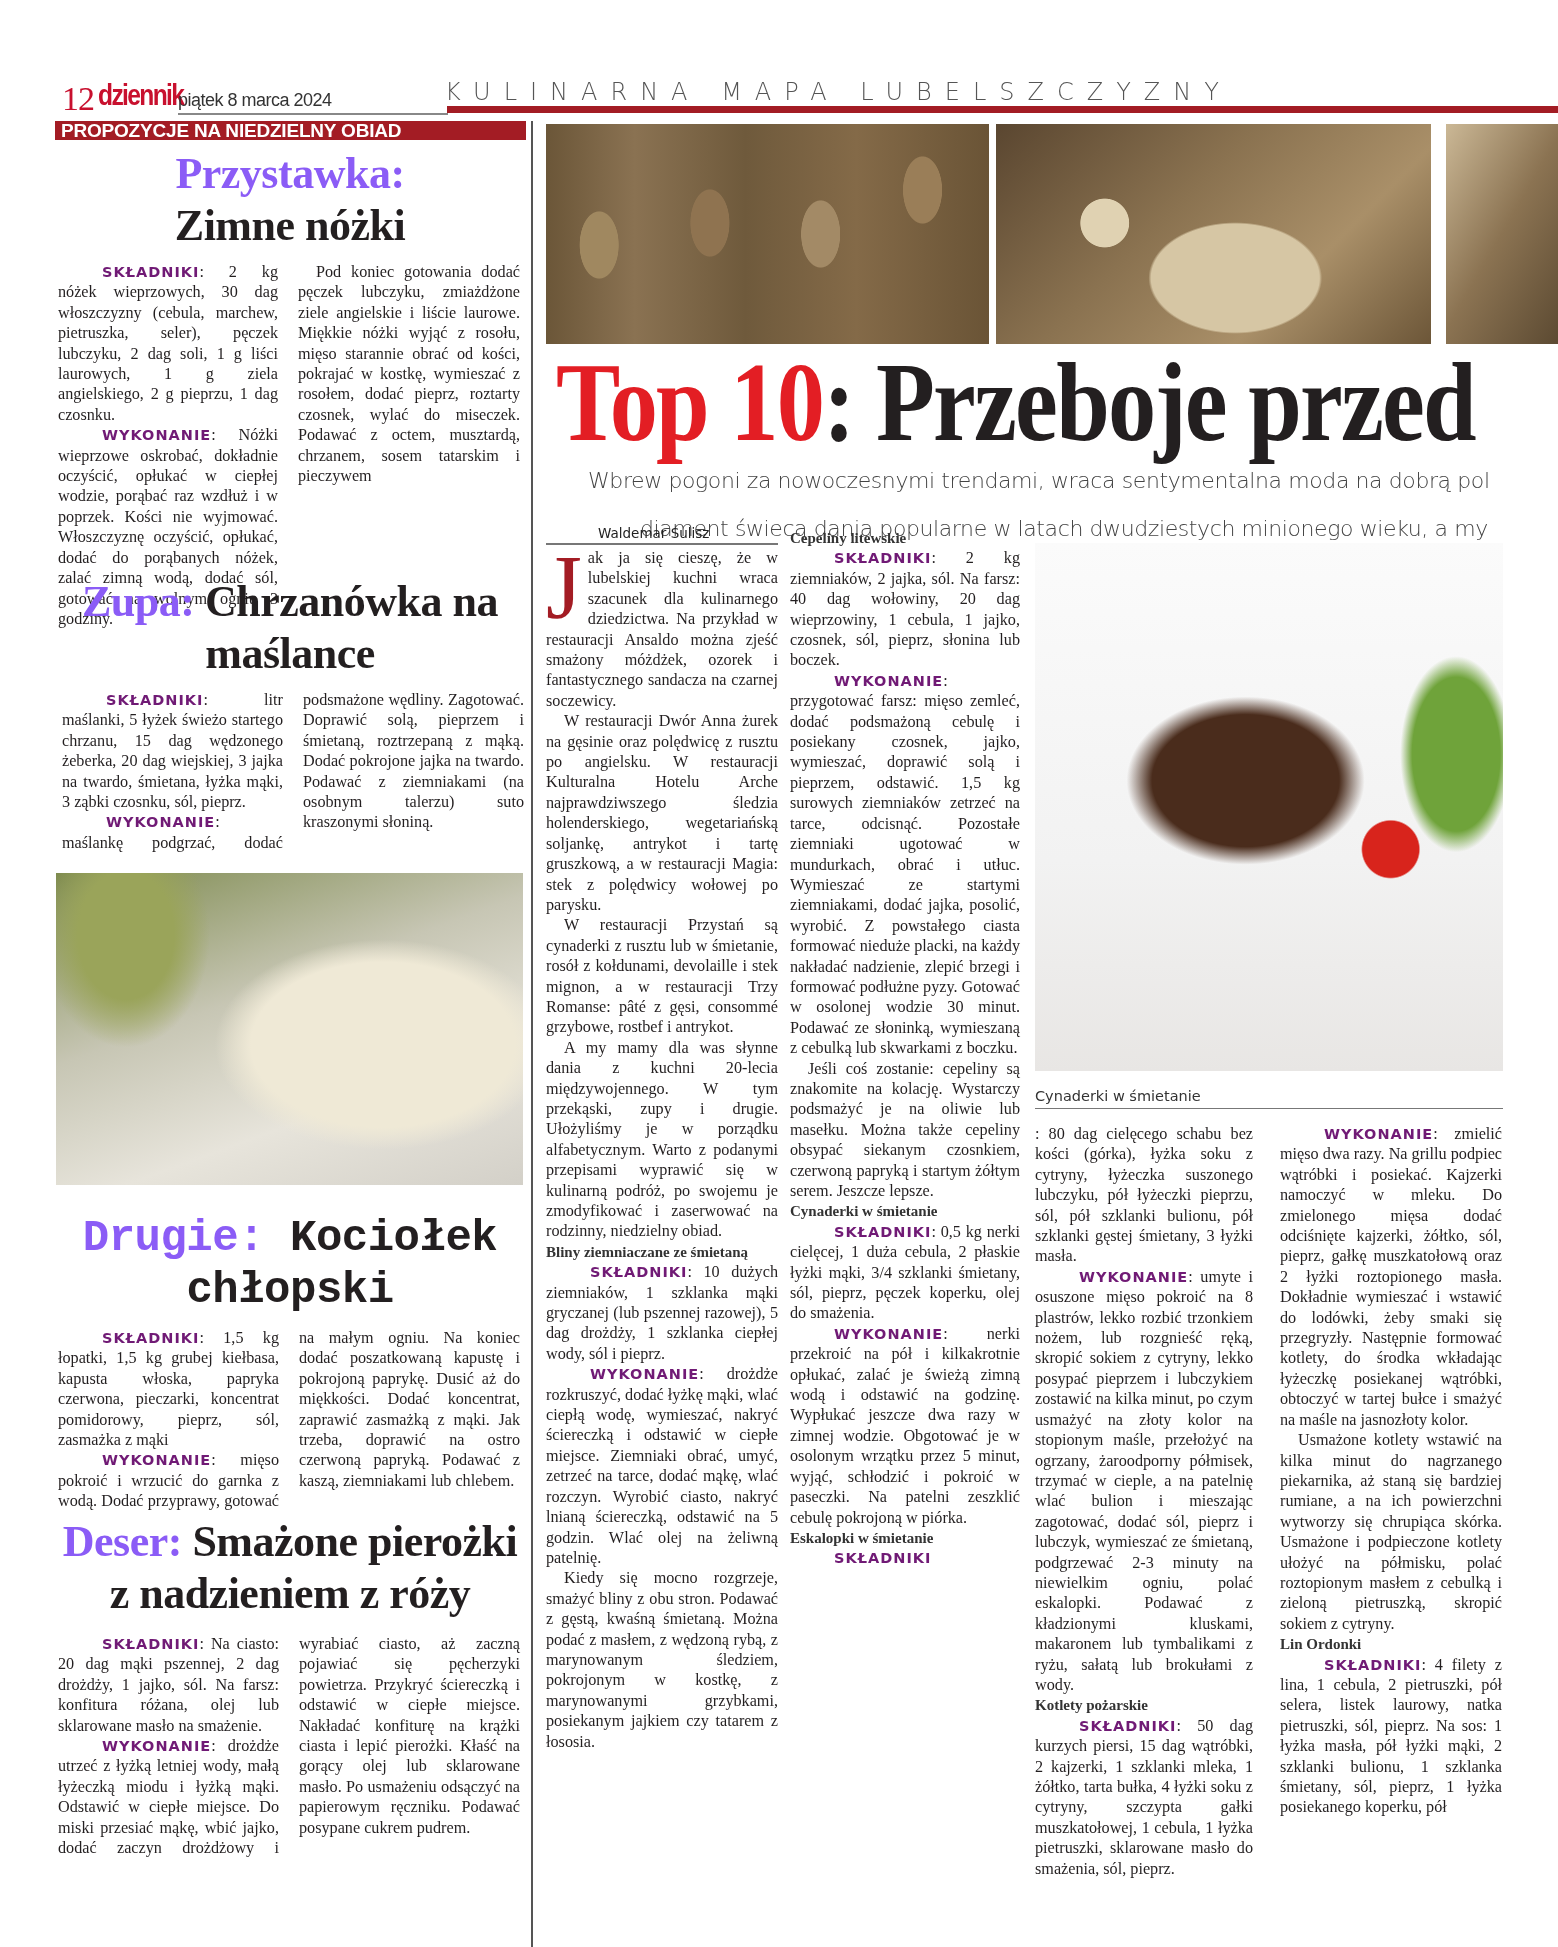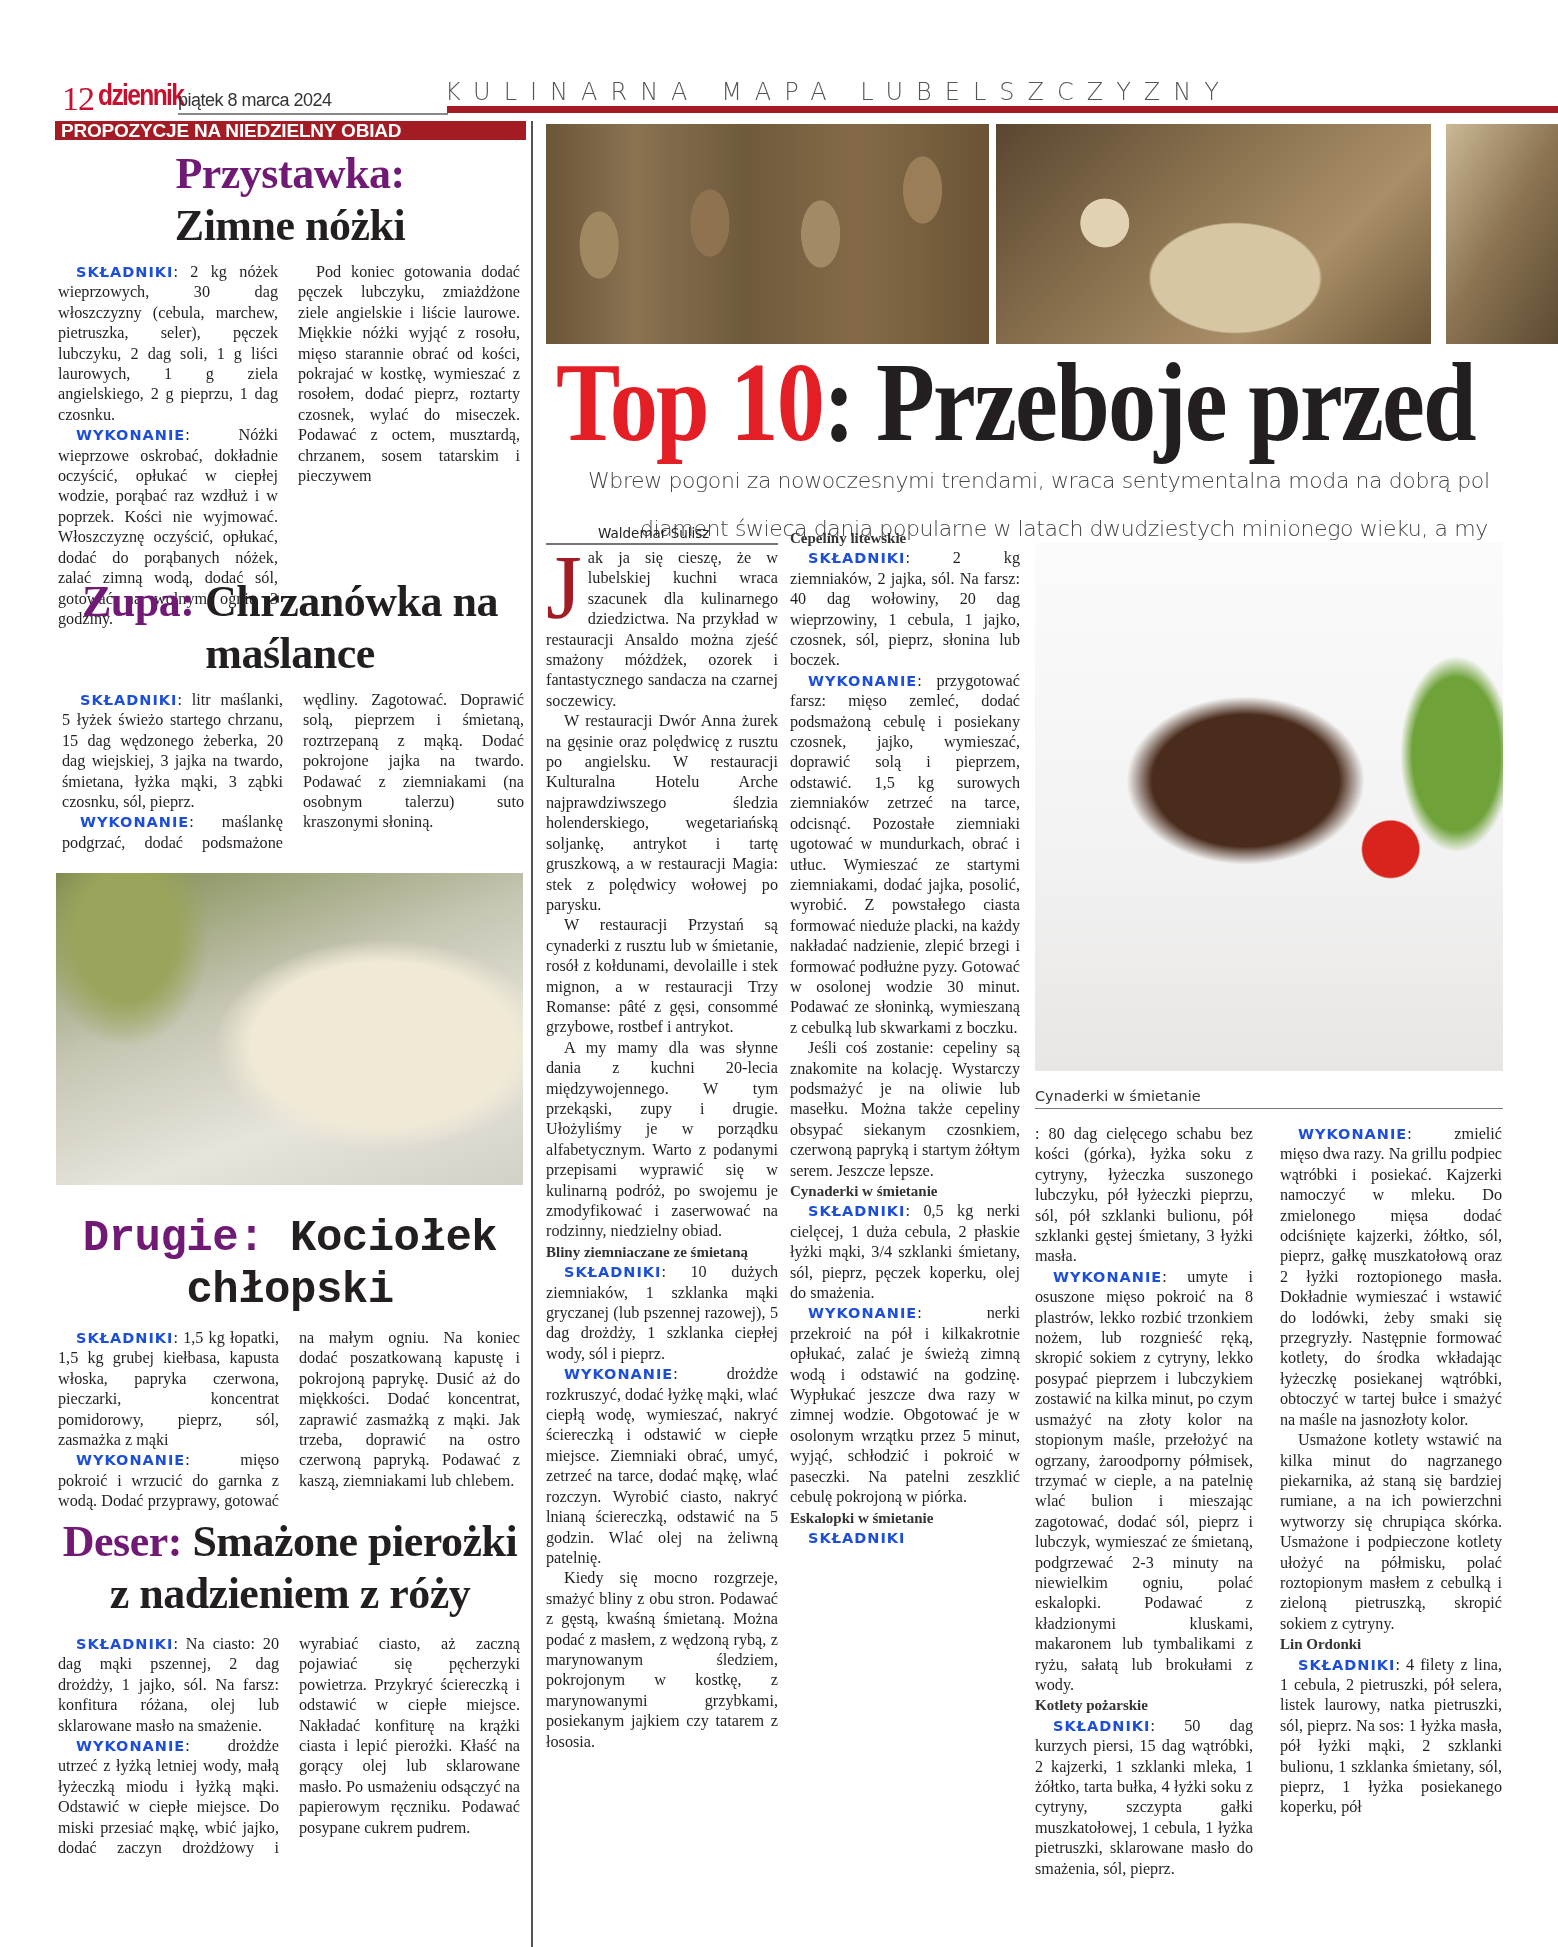--- a/index.html
+++ b/index.html
@@ -9,25 +9,25 @@
   .pagenum { left:62px; top:80px; font-size:34px; color:#c8102e; font-family:"Liberation Serif", serif; letter-spacing:-1px; }
   .logo { left:98px; top:78px; font-size:30px; font-weight:bold; color:#c8102e; font-family:"Liberation Sans", sans-serif; letter-spacing:-2px; transform:scaleX(0.82); transform-origin:left; }
   .date { left:178px; top:90px; font-size:18px; font-family:"Liberation Sans", sans-serif; color:#333; letter-spacing:-0.5px; }
   .rule-gray { left:178px; top:113px; width:270px; height:2px; background:#888; }
   .section-title { left:445px; top:78px; font-size:24px; letter-spacing:13px; color:#555; font-family:"DejaVu Sans", sans-serif; font-weight:200; }
   .rule-red { left:447px; top:106px; width:1111px; height:7px; background:#a31c24; }
   .band { left:55px; top:121px; width:465px; height:19px; background:#a31c24; color:#fff; font-family:"Liberation Sans", sans-serif; font-weight:bold; font-size:19px; line-height:19px; padding-left:6px; letter-spacing:-0.2px; }
   .vrule { left:531px; top:121px; width:2px; height:1830px; background:#555; }
   
   .h { font-family:"Liberation Serif", serif; font-weight:bold; text-align:center; font-size:44px; line-height:52px; letter-spacing:-0.5px; }
-  .h .red { color:#701a75; }
+  .h .red { color:#8b5cf6; }
   
   .col { font-family:"Liberation Serif", serif; font-size:16.2px; line-height:20.4px; text-align:justify; color:#231f20; }
   .col p { margin:0; text-indent:18px; }
-  .lab { color:#1d4ed8; font-family:"DejaVu Sans", sans-serif; font-weight:bold; font-size:14.5px; letter-spacing:1px; }
+  .lab { color:#701a75; font-family:"DejaVu Sans", sans-serif; font-weight:bold; font-size:14.5px; letter-spacing:1px;margin-left:26px; }
   .sub { font-family:"Liberation Serif", serif; font-weight:bold; font-size:15px; color:#333; margin:10px 0 4px 0; text-indent:0 !important; }
   
   .photo { overflow:hidden; }
   .sepia1 { background:
       radial-gradient(ellipse 32px 55px at 12% 55%, #a08860 60%, transparent 62%),
       radial-gradient(ellipse 32px 55px at 37% 45%, #8f7350 60%, transparent 62%),
       radial-gradient(ellipse 32px 55px at 62% 50%, #a38a66 60%, transparent 62%),
       radial-gradient(ellipse 32px 55px at 85% 30%, #9a7e58 60%, transparent 62%),
       linear-gradient(90deg, #6b5638 0%, #8a7252 20%, #6f5a3c 45%, #846a48 70%, #6a5436 100%); }
   .sepia2 { background:

